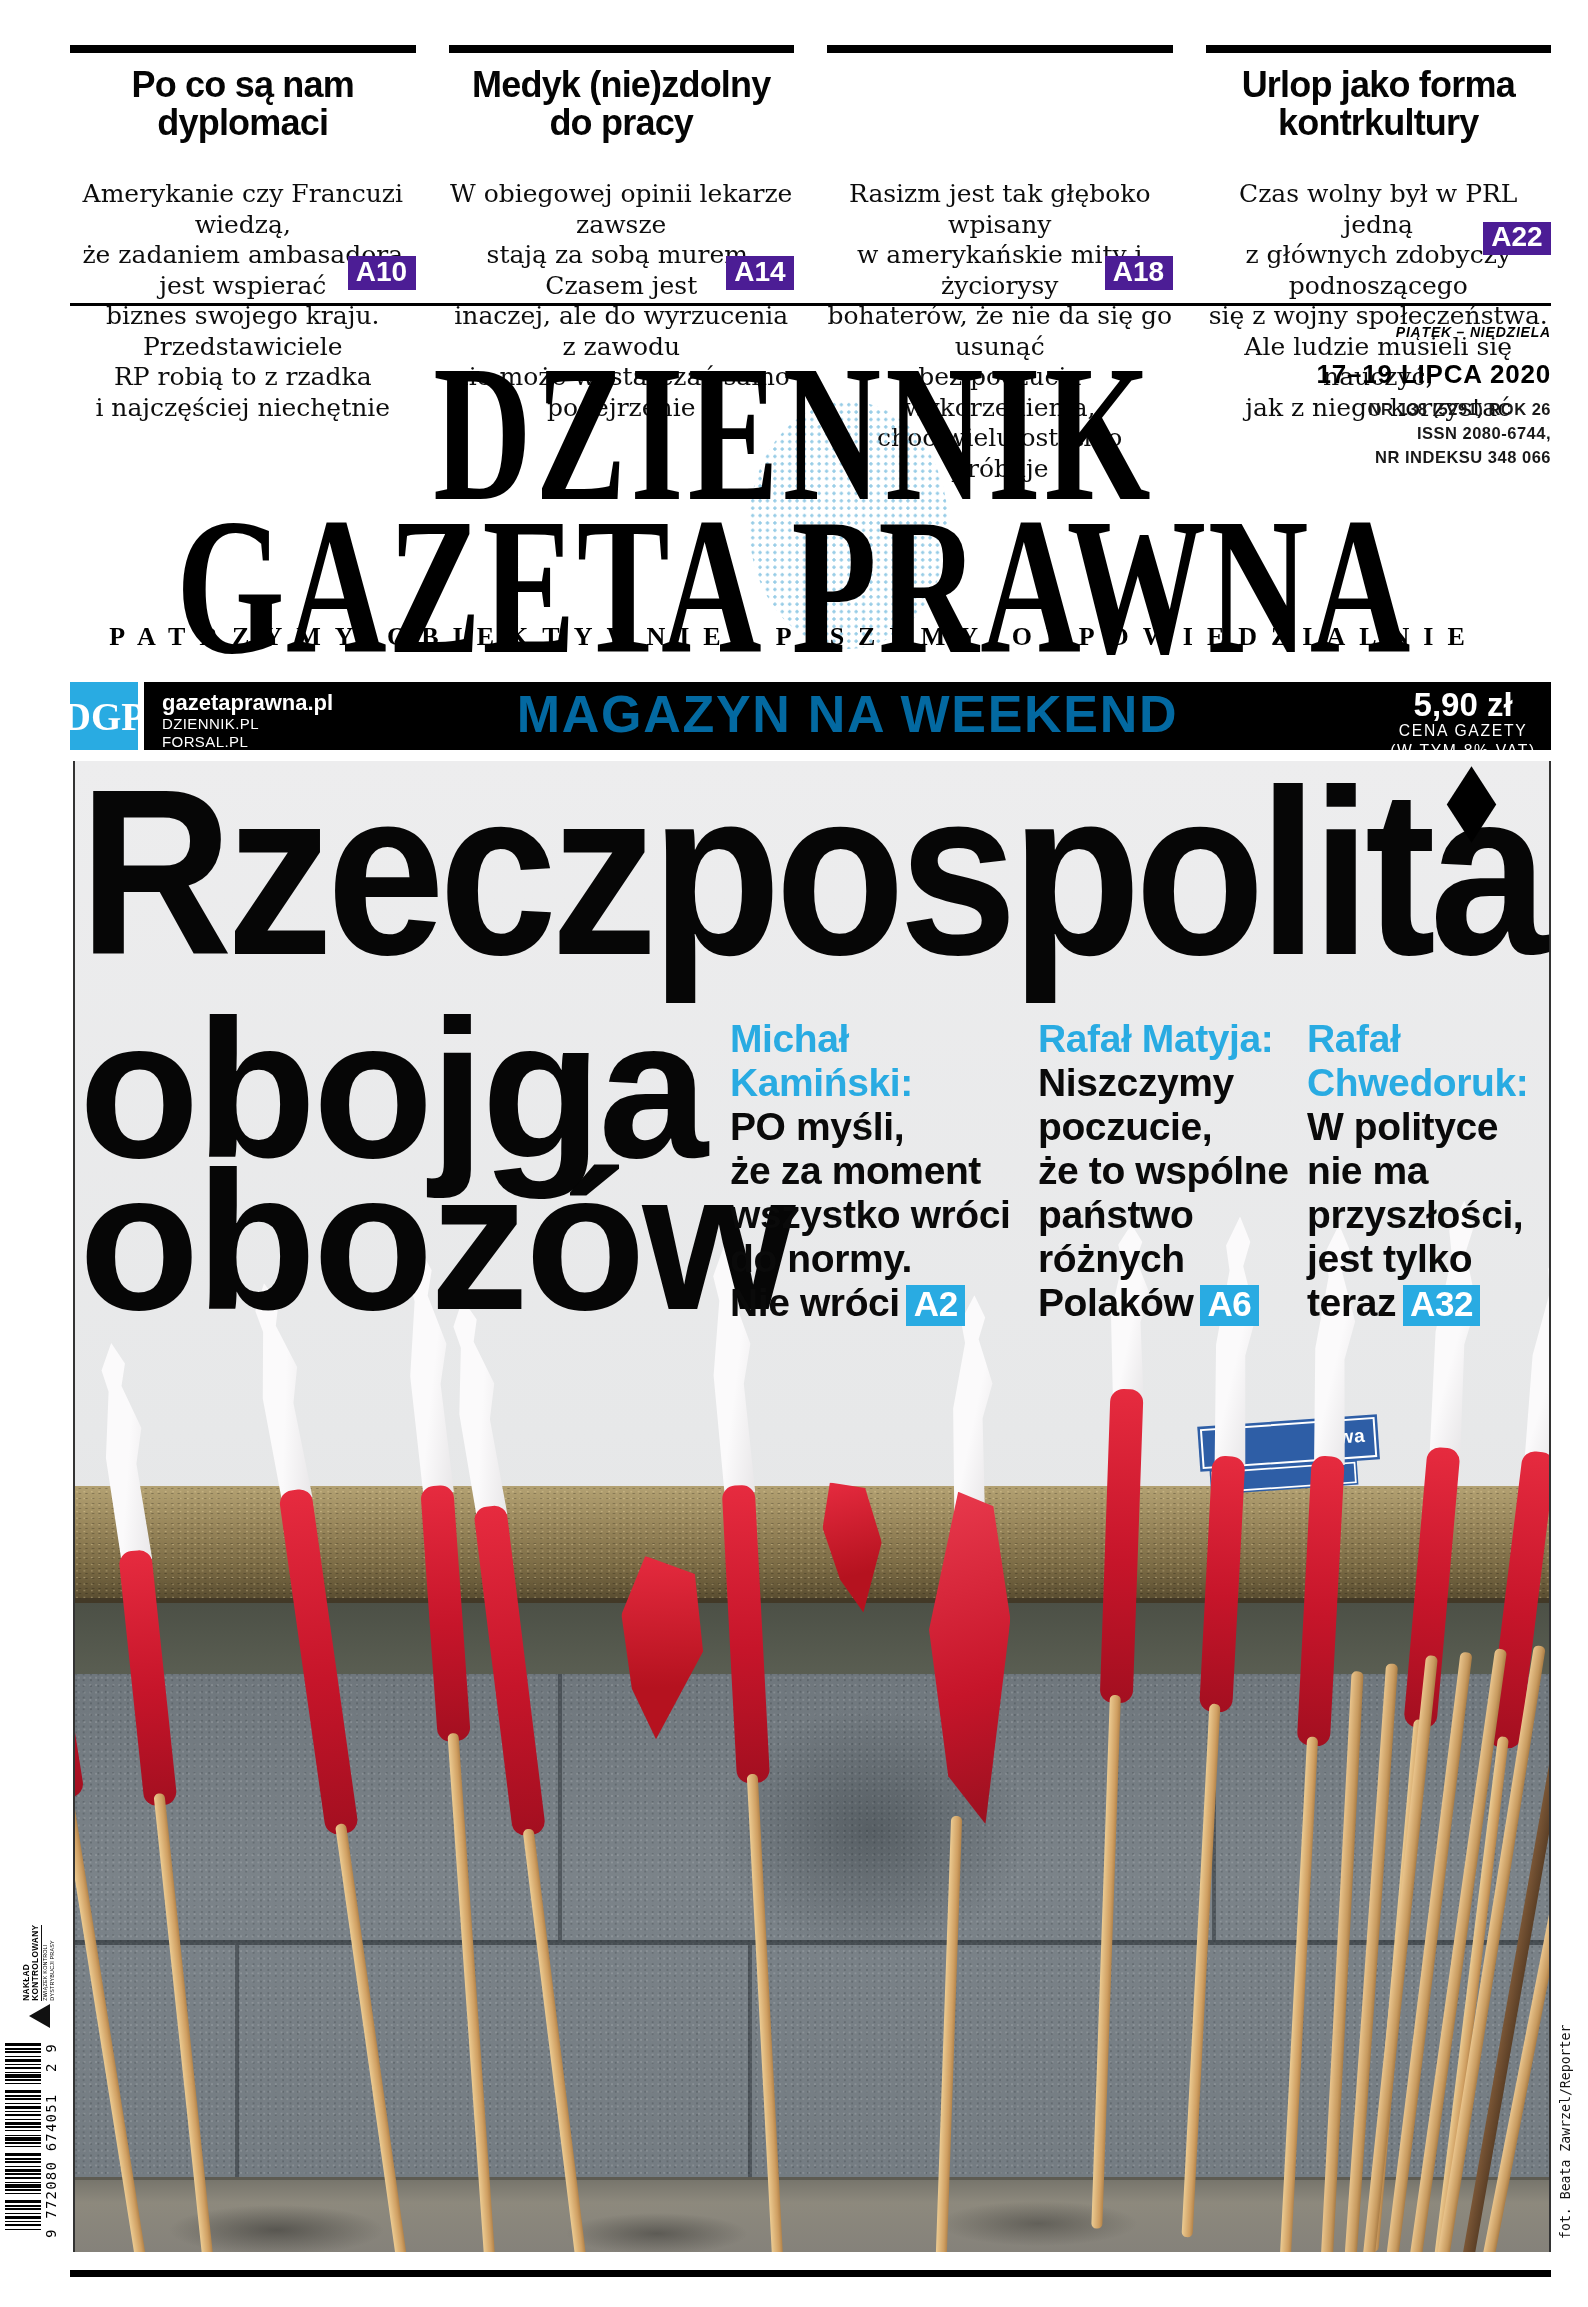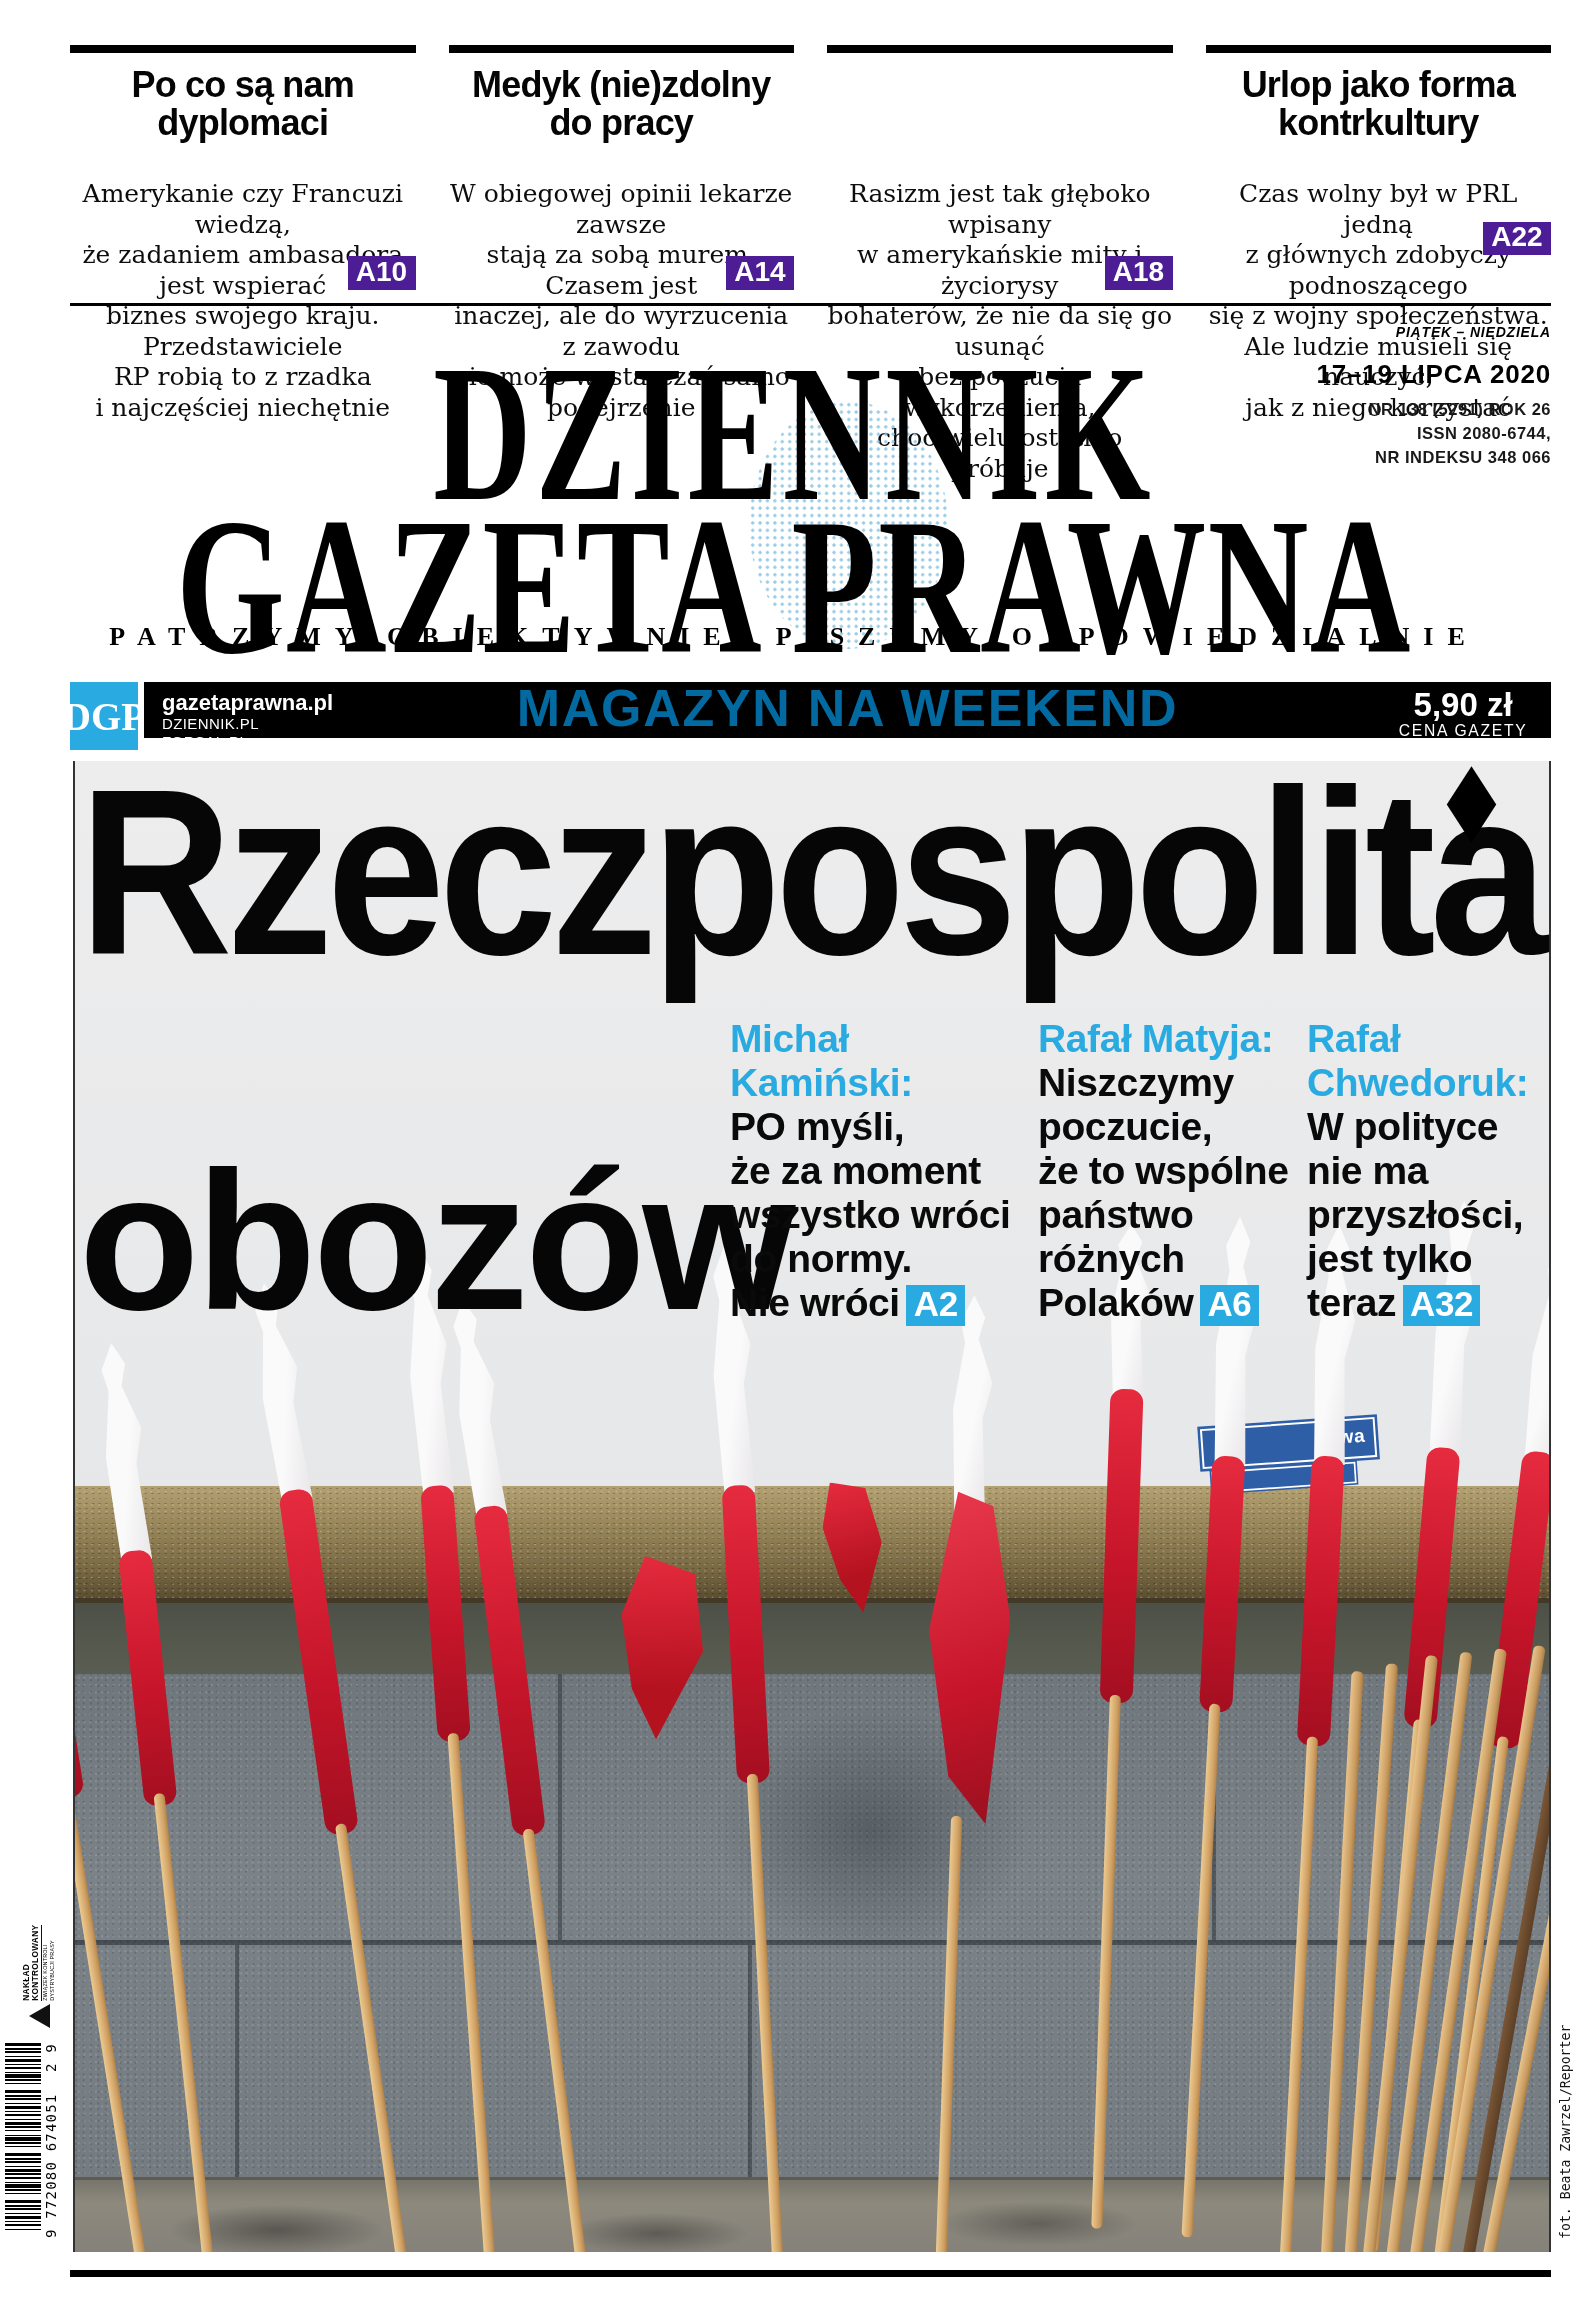--- a/index.html
+++ b/index.html
@@ -43,21 +43,21 @@
   .tagline {
     position:absolute; top:622px; left:0; width:100%; text-align:center;
     font-family:"Liberation Serif",serif; font-weight:bold; font-size:26px; letter-spacing:14px; white-space:nowrap;
   }
   .dateblock { position:absolute; top:324px; right:37px; text-align:right; }
   .date-1 { font-weight:bold; font-size:14px; letter-spacing:0.8px; margin-bottom:19px;font-style:italic; }
   .date-2 { font-weight:bold; font-size:26px; letter-spacing:0.8px; margin-bottom:7.4px; }
   .date-s { font-size:16.5px; font-weight:600; line-height:24px; letter-spacing:0.5px; color:#191919; }
 
   
-  .brandbar { position:absolute; top:682px; left:70px; width:1481px; height:56px; }
+  .brandbar { position:absolute; top:682px; left:70px; width:1481px; height:68px; }
   .dgp-logo {
     position:absolute; left:0; top:0; width:68px; height:68px; background:#29abe2;
     color:#fff; font-family:"Liberation Serif",serif; font-weight:bold; font-size:39px;
     display:flex; align-items:center; justify-content:center;
   }
   .blackbar { position:absolute; left:74px; right:0; top:0; bottom:0; background:#000; color:#fff; }
   .sites { position:absolute; left:18px; top:8.3px; }
   .site-main { font-weight:bold; font-size:22px; line-height:25px; }
   .site-sub  { font-size:15px; line-height:17.4px; letter-spacing:0.4px; }
   .magazine-title {
@@ -356,20 +356,21 @@
     <div class="bpole" style="left:1319px;top:893px;height:612px;transform:rotate(6deg)"></div>
     <div class="bpole" style="left:1348px;top:889px;height:616px;transform:rotate(7deg)"></div>
     <div class="bpole" style="left:1377px;top:885px;height:620px;transform:rotate(8deg)"></div>
     <div class="bpole" style="left:1410px;top:881px;height:625px;transform:rotate(9deg)"></div>
     <div class="bpole" style="left:1441px;top:877px;height:629px;transform:rotate(10deg);background:linear-gradient(90deg,#7a5636,#5b3f26)"></div>
     <div class="bpole" style="left:1466px;top:885px;height:620px;transform:rotate(11deg)"></div>
   </div>
 
   <div class="headline-1">Rzeczpospolita</div>
   <div class="headline-diamond"></div>
+  <div class="headline-2 hl-obojga">obojga</div>
   <div class="headline-2 hl-obozow">obozów</div>
 
   <div class="quote-col q1">
     <div class="quote-name pre">Michał
 Kamiński:</div>
     <span class="quote-text pre">PO myśli,
 że za moment
 wszystko wróci
 do normy.
 Nie wróci</span><span class="qbadge">A2</span>

